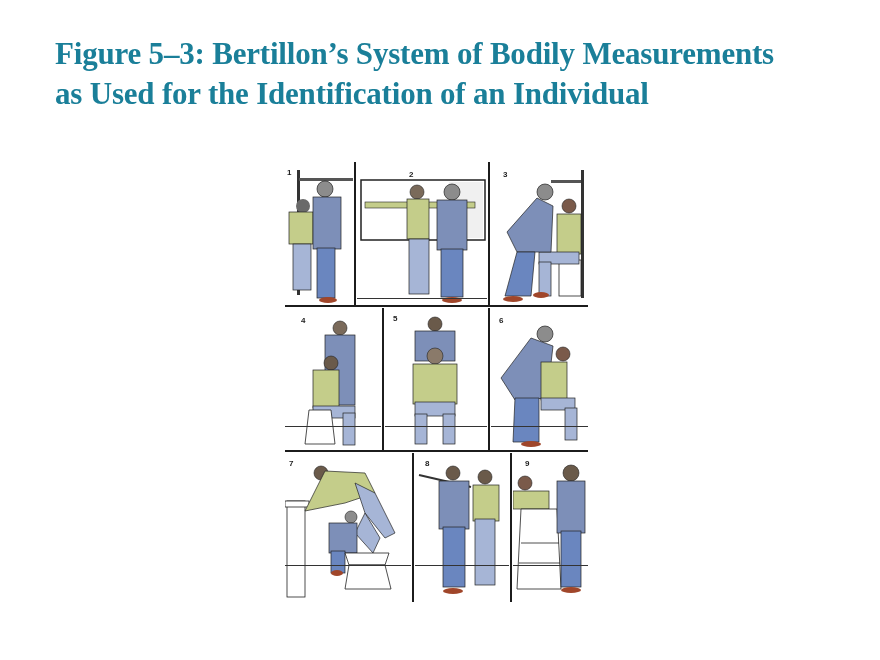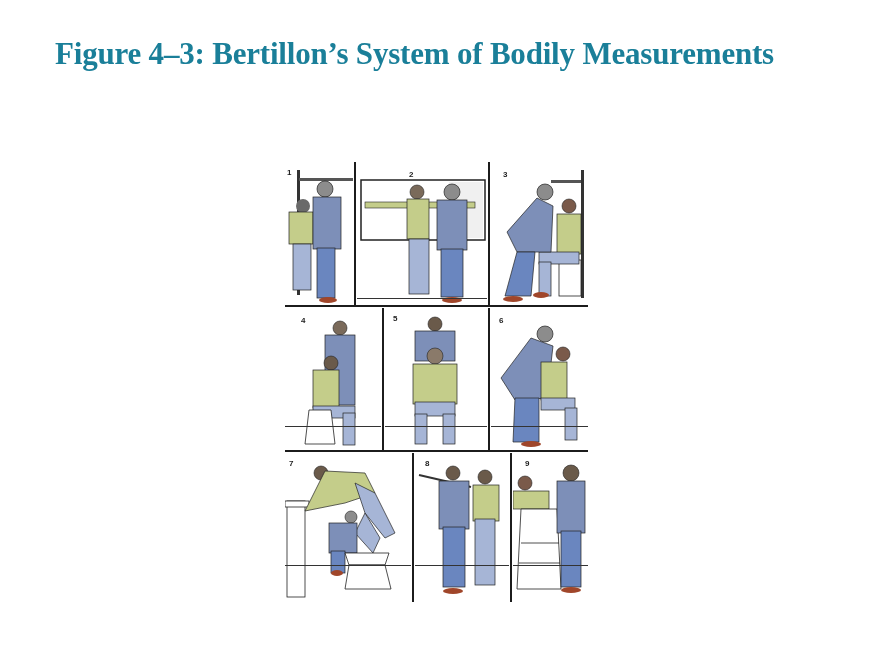--- a/index.html
+++ b/index.html
@@ -23,21 +23,22 @@
     .num {
       position: absolute; font-family: "Liberation Sans", sans-serif; font-weight: bold;
       font-size: 8px; color: #222;
     }
     svg { position: absolute; left: 0; top: 0; }
   </style>
 </head>
 <body>
 
 <div class="slide-title">
-  <div>Figure 4–3: Bertillon’s System of Bodily Measurements</div>
+  <div>Figure 5–3: Bertillon’s System of Bodily Measurements</div>
+  <div>as Used for the Identification of an Individual</div>
 </div>
 
 <div class="figure">
 
   <div class="row" style="top:0;height:143px;">
     <div class="panel" style="left:0;width:68px;">
       <span class="num" style="left:2px;top:6px;">1</span>
       <svg width="68" height="143">
         <rect x="12" y="8" width="3" height="125" fill="#333"></rect>
         <rect x="14" y="16" width="60" height="3" fill="#555"></rect>

